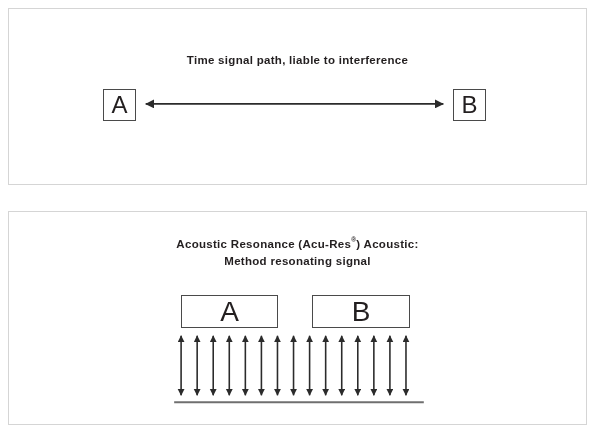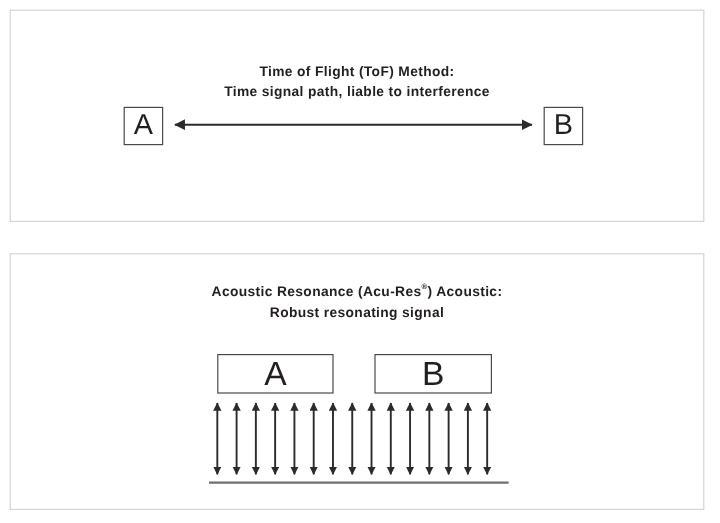--- a/index.html
+++ b/index.html
@@ -82,21 +82,20 @@
   .arrow-head { fill: var(--arrow); stroke: none; }
   .ground-line { stroke: var(--ground); stroke-width: 2; }
 </style>
 </head>
 <body>
 
 <div class="page">
 
   <div class="panel tof">
     <div class="panel-title">
-      <div>Time of Flight (ToF) Method:</div>
       <div>Time signal path, liable to interference</div>
     </div>
 
     <svg class="diagram-svg" width="579" height="177" viewBox="0 0 579 177">
       <defs>
         <marker id="ah-h" markerUnits="userSpaceOnUse" markerWidth="10" markerHeight="9" refX="8.5" refY="4.5" orient="auto-start-reverse">
           <path class="arrow-head" d="M0,0 L9,4.5 L0,9 z"></path>
         </marker>
       </defs>
       <line class="arrow-line" x1="136" y1="96" x2="437" y2="96" marker-start="url(#ah-h)" marker-end="url(#ah-h)"></line>
@@ -106,21 +105,21 @@
       <span>A</span>
     </div>
     <div class="node-box b">
       <span>B</span>
     </div>
   </div>
 
   <div class="panel acures">
     <div class="panel-title">
       <div><span>Acoustic Resonance (Acu-Res</span><sup>®</sup><span>) Acoustic:</span></div>
-      <div>Robust resonating signal</div>
+      <div>Method resonating signal</div>
     </div>
 
     <div class="node-box a">
       <span>A</span>
     </div>
     <div class="node-box b">
       <span>B</span>
     </div>
 
     <svg id="resonance-svg" class="diagram-svg" width="579" height="214" viewBox="0 0 579 214">

